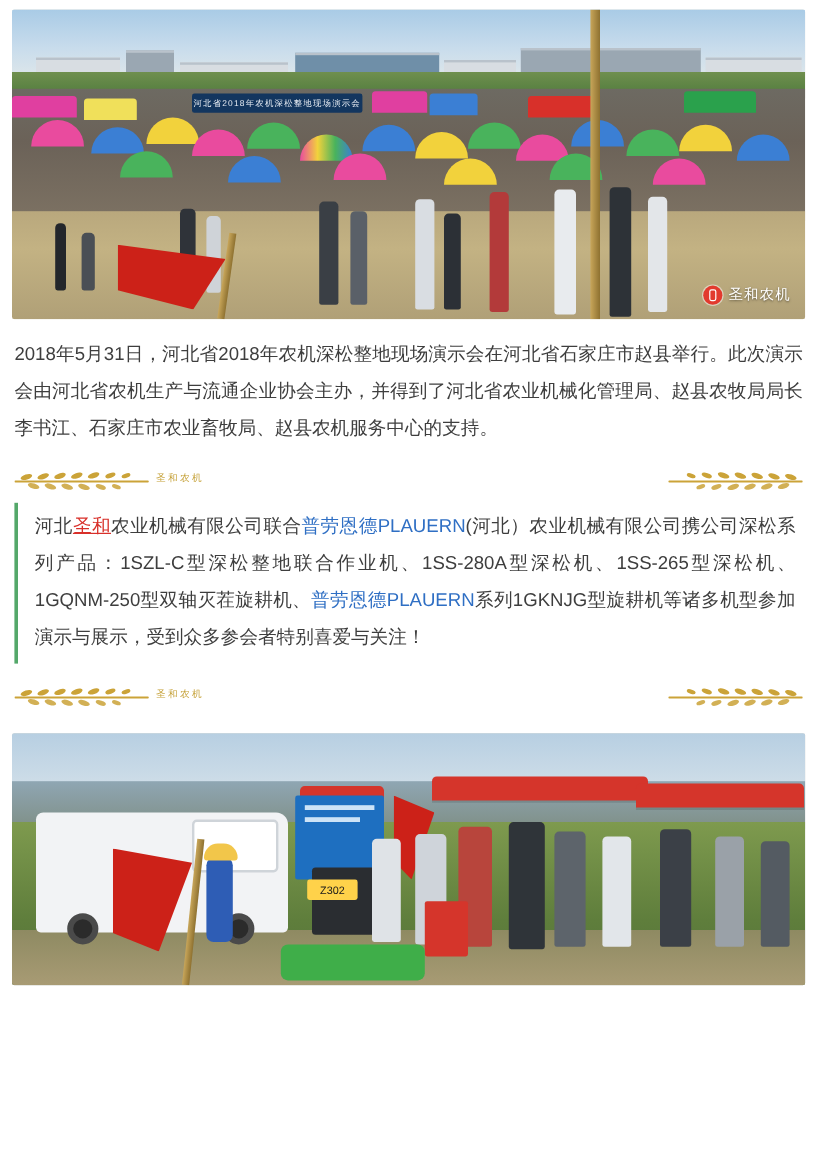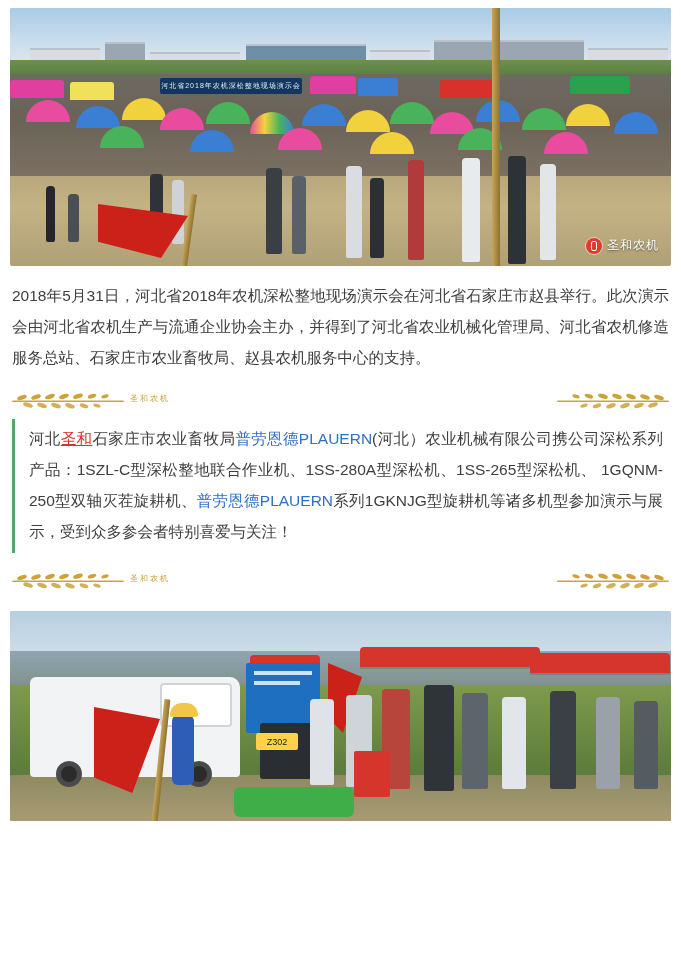--- a/index.html
+++ b/index.html
@@ -253,21 +253,21 @@
       <div class="pole" style="left:176px; top:186px; height:72px; transform: rotate(8deg);"></div>
       <div class="pole" style="left:482px; top:0px; height:258px; width:8px;"></div>
 
       <div class="logo-badge">
         <span class="dot"></span>
         <span>圣和农机</span>
       </div>
     </div>
   </div>
 
-  <p class="para">2018年5月31日，河北省2018年农机深松整地现场演示会在河北省石家庄市赵县举行。此次演示会由河北省农机生产与流通企业协会主办，并得到了河北省农业机械化管理局、河北省农机修造服务总站、石家庄市农业畜牧局、赵县农机服务中心的支持。</p>
+  <p class="para">2018年5月31日，河北省2018年农机深松整地现场演示会在河北省石家庄市赵县举行。此次演示会由河北省农机生产与流通企业协会主办，并得到了河北省农业机械化管理局、赵县农牧局局长李书江、石家庄市农业畜牧局、赵县农机服务中心的支持。</p>
 
   <div class="divider">
     <div class="wheat left">
       <svg width="150" height="16" viewBox="0 0 150 16">
         <g fill="#cba338">
           <rect x="0" y="7.5" width="112" height="1.6" rx="0.8"></rect>
           <g>
             <ellipse cx="10" cy="4.5" rx="5" ry="2.2" transform="rotate(-18 10 4.5)"></ellipse>
             <ellipse cx="24" cy="4" rx="5" ry="2.2" transform="rotate(-18 24 4)"></ellipse>
             <ellipse cx="38" cy="3.6" rx="5" ry="2.2" transform="rotate(-18 38 3.6)"></ellipse>
@@ -308,21 +308,21 @@
             <ellipse cx="58" cy="12.8" rx="5" ry="2.2" transform="rotate(18 58 12.8)"></ellipse>
             <ellipse cx="72" cy="12.8" rx="4.4" ry="2" transform="rotate(18 72 12.8)"></ellipse>
             <ellipse cx="85" cy="12.6" rx="3.8" ry="1.8" transform="rotate(18 85 12.6)"></ellipse>
           </g>
         </g>
       </svg>
     </div>
   </div>
 
   <div class="callout">
-    <span>河北</span><span class="hl-red">圣和</span><span>石家庄市农业畜牧局</span><span class="hl-blue">普劳恩德PLAUERN</span><span>(河北）农业机械有限公司携公司深松系列产品：1SZL-C型深松整地联合作业机、1SS-280A型深松机、1SS-265型深松机、 1GQNM-250型双轴灭茬旋耕机、</span><span class="hl-blue">普劳恩德PLAUERN</span><span>系列1GKNJG型旋耕机等诸多机型参加演示与展示，受到众多参会者特别喜爱与关注！</span>
+    <span>河北</span><span class="hl-red">圣和</span><span>农业机械有限公司联合</span><span class="hl-blue">普劳恩德PLAUERN</span><span>(河北）农业机械有限公司携公司深松系列产品：1SZL-C型深松整地联合作业机、1SS-280A型深松机、1SS-265型深松机、 1GQNM-250型双轴灭茬旋耕机、</span><span class="hl-blue">普劳恩德PLAUERN</span><span>系列1GKNJG型旋耕机等诸多机型参加演示与展示，受到众多参会者特别喜爱与关注！</span>
   </div>
 
   <div class="divider">
     <div class="wheat left">
       <svg width="150" height="16" viewBox="0 0 150 16">
         <g fill="#cba338">
           <rect x="0" y="7.5" width="112" height="1.6" rx="0.8"></rect>
           <g>
             <ellipse cx="10" cy="4.5" rx="5" ry="2.2" transform="rotate(-18 10 4.5)"></ellipse>
             <ellipse cx="24" cy="4" rx="5" ry="2.2" transform="rotate(-18 24 4)"></ellipse>

